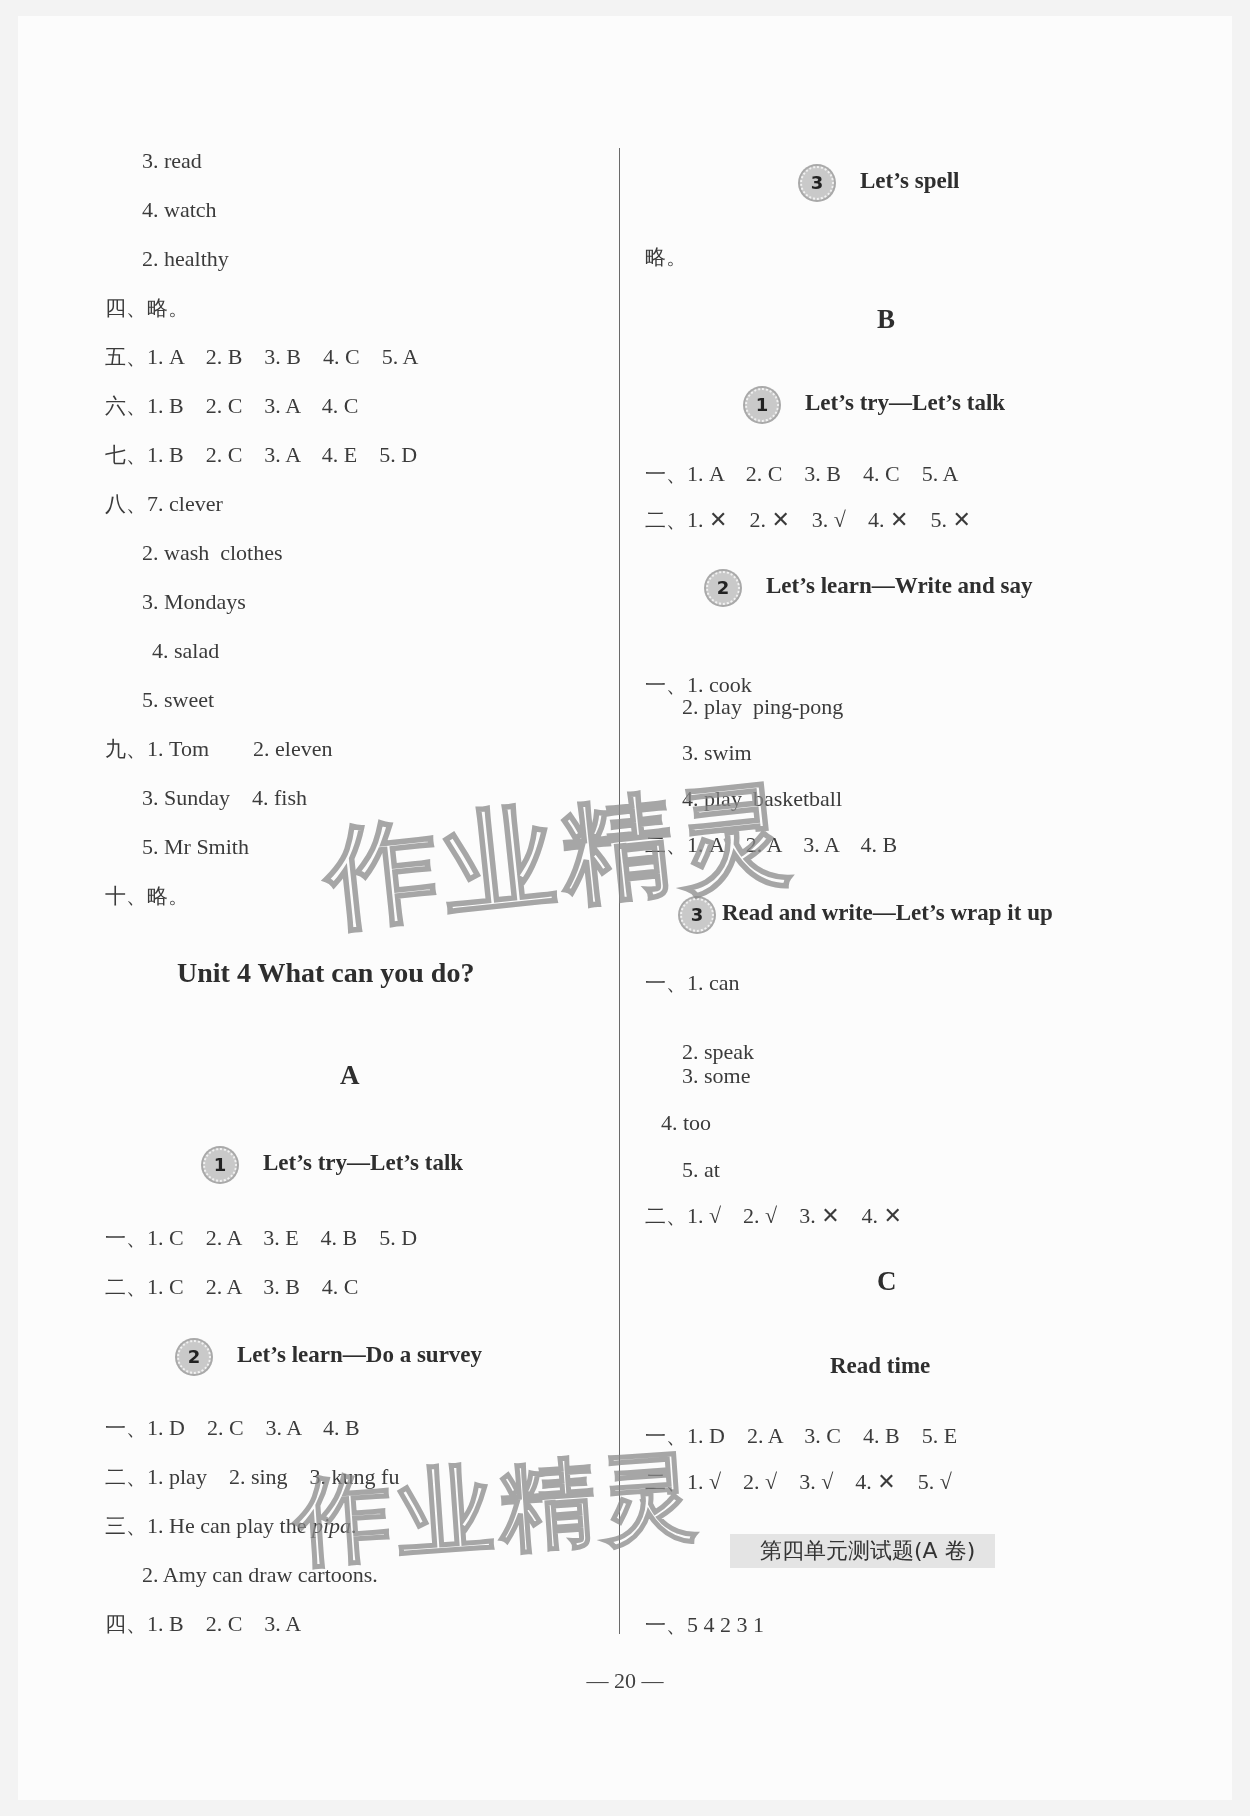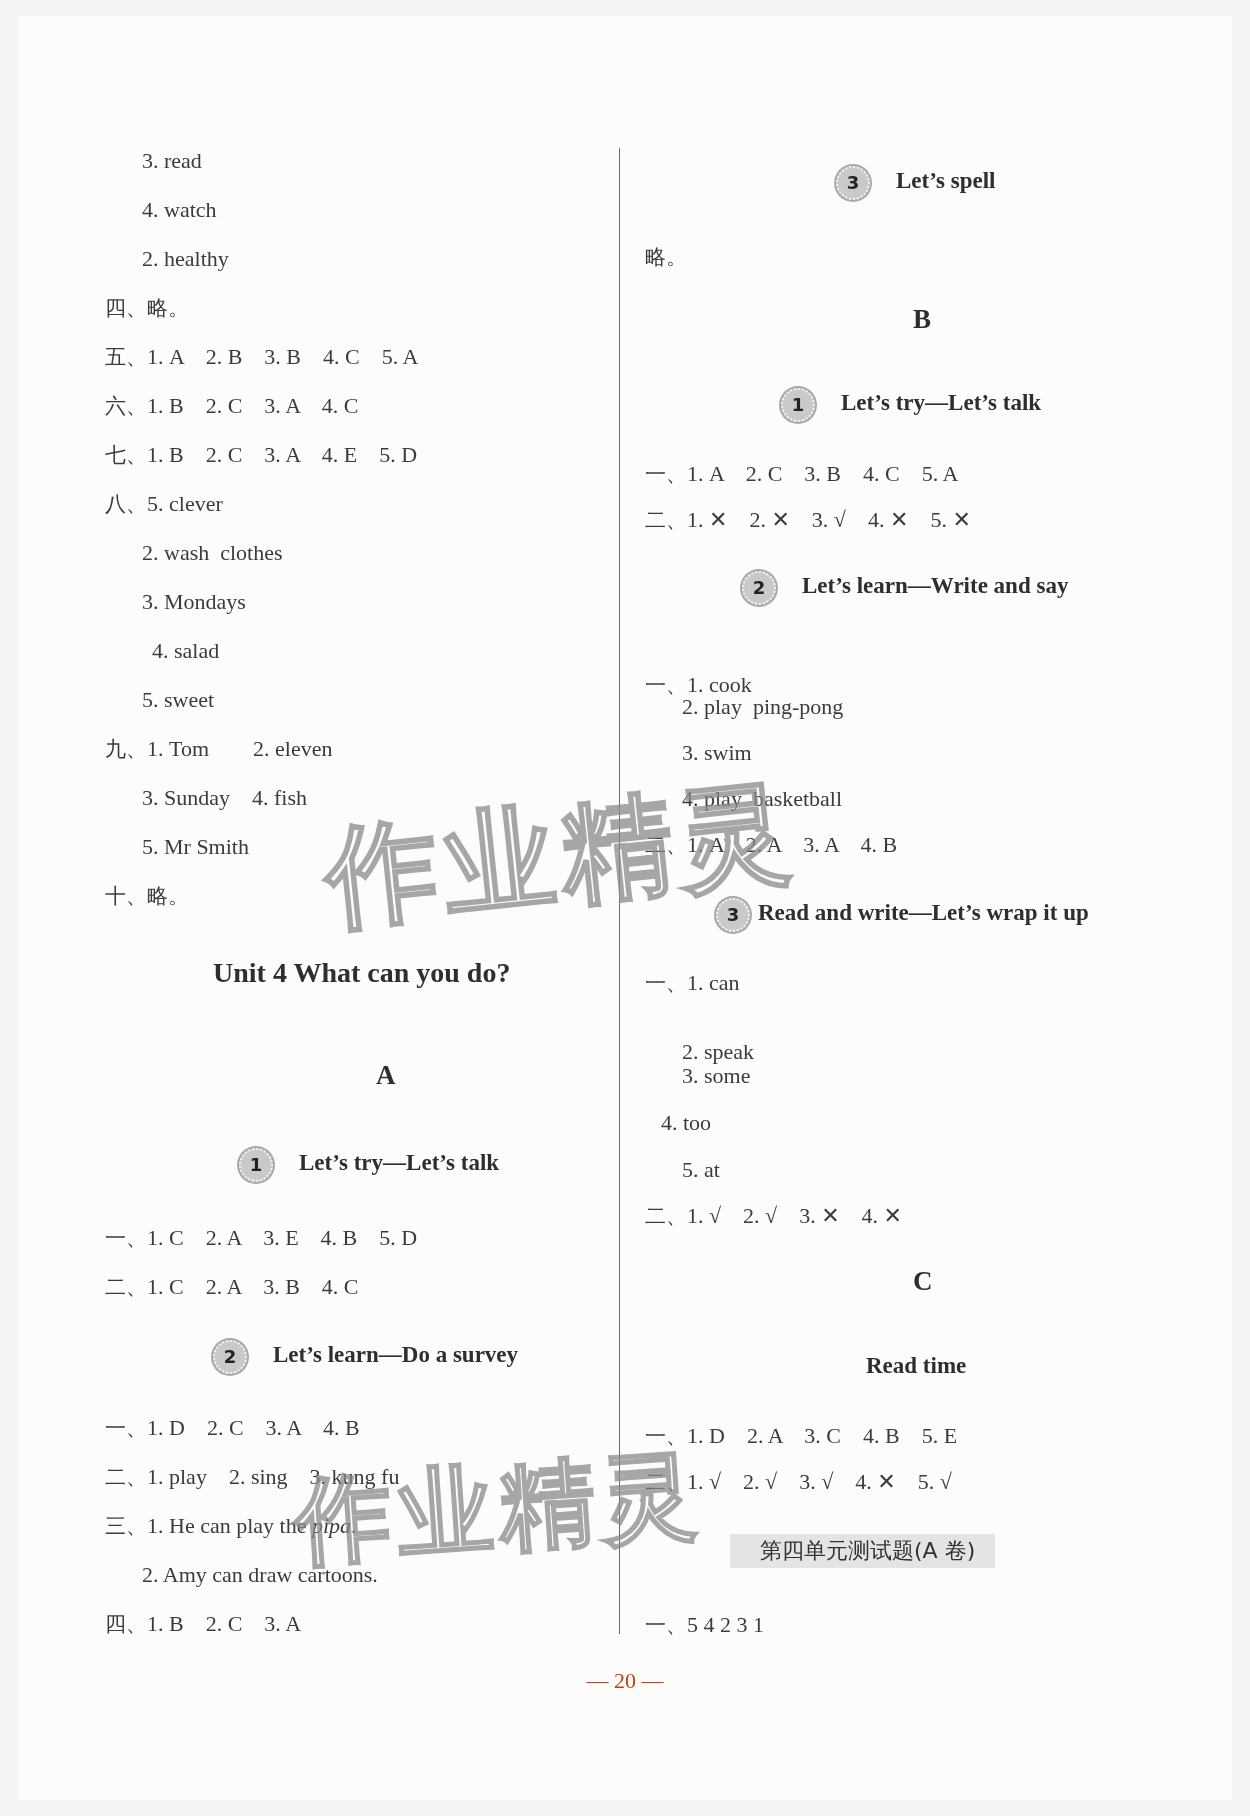--- a/index.html
+++ b/index.html
@@ -18,40 +18,40 @@
     background:#6a6a6a;
   }
   .line {
     position:absolute; white-space:pre; font-size:22px; line-height:26px;
     color:#3b3b3b;
   }
   .line .lbl { font-family:"DejaVu Sans",sans-serif; font-size:21px; }
   .heading {
     position:absolute; white-space:nowrap;
     font-family:"Liberation Serif",serif; font-weight:bold;
-    font-size:23px; color:#2e2e2e;margin-left:36px;
+    font-size:23px; color:#2e2e2e;
   }
   .unit-title { font-size:28px; }
   .section-letter { font-size:27px; }
   .badge {
     display:inline-block; width:30px; height:30px; border-radius:50%;
     background:#c9c9c9; border:2px dotted #f2f2f2;
     box-shadow:0 0 0 2px #a9a9a9;
     font-family:"DejaVu Sans",sans-serif; font-weight:bold; font-size:18px;
     text-align:center; line-height:30px; color:#222; margin-right:26px;
     vertical-align:middle;
   }
   .test-title {
     position:absolute; background:#e4e4e4; padding:2px 20px 2px 30px;
     font-family:"DejaVu Sans",sans-serif; font-size:22px; color:#333;
     white-space:nowrap;
   }
   .pagenum {
     position:absolute; left:0; width:1250px; text-align:center;
-    font-size:22px; color:#c2410c;
+    font-size:22px; color:#404040;
   }
   .watermark {
     position:absolute; font-family:"DejaVu Sans",sans-serif; font-weight:bold;
     color:transparent; -webkit-text-stroke:2px #8a8a8a; opacity:0.75;
     white-space:nowrap; letter-spacing:6px; pointer-events:none;
   }
   i.it { font-style:italic; }
 </style>
 </head>
 <body>
@@ -59,21 +59,21 @@
 <div class="page"></div>
 <div class="divider"></div>
 
 <div class="line" style="left:142px;top:148px"><span>3. read</span></div>
 <div class="line" style="left:142px;top:197px"><span>4. watch</span></div>
 <div class="line" style="left:142px;top:246px"><span>2. healthy</span></div>
 <div class="line" style="left:105px;top:295px"><span class="lbl">四、</span><span class="lbl">略。</span></div>
 <div class="line" style="left:105px;top:344px"><span class="lbl">五、</span><span>1. A    2. B    3. B    4. C    5. A</span></div>
 <div class="line" style="left:105px;top:393px"><span class="lbl">六、</span><span>1. B    2. C    3. A    4. C</span></div>
 <div class="line" style="left:105px;top:442px"><span class="lbl">七、</span><span>1. B    2. C    3. A    4. E    5. D</span></div>
-<div class="line" style="left:105px;top:491px"><span class="lbl">八、</span><span>5. clever</span></div>
+<div class="line" style="left:105px;top:491px"><span class="lbl">八、</span><span>7. clever</span></div>
 <div class="line" style="left:142px;top:540px"><span>2. wash  clothes</span></div>
 <div class="line" style="left:142px;top:589px"><span>3. Mondays</span></div>
 <div class="line" style="left:152px;top:638px"><span>4. salad</span></div>
 <div class="line" style="left:142px;top:687px"><span>5. sweet</span></div>
 <div class="line" style="left:105px;top:736px"><span class="lbl">九、</span><span>1. Tom        2. eleven</span></div>
 <div class="line" style="left:142px;top:785px"><span>3. Sunday    4. fish</span></div>
 <div class="line" style="left:142px;top:834px"><span>5. Mr Smith</span></div>
 <div class="line" style="left:105px;top:883px"><span class="lbl">十、</span><span class="lbl">略。</span></div>
 
 <div class="heading unit-title" style="left:177px;top:957px">Unit 4    What can you do?</div>

